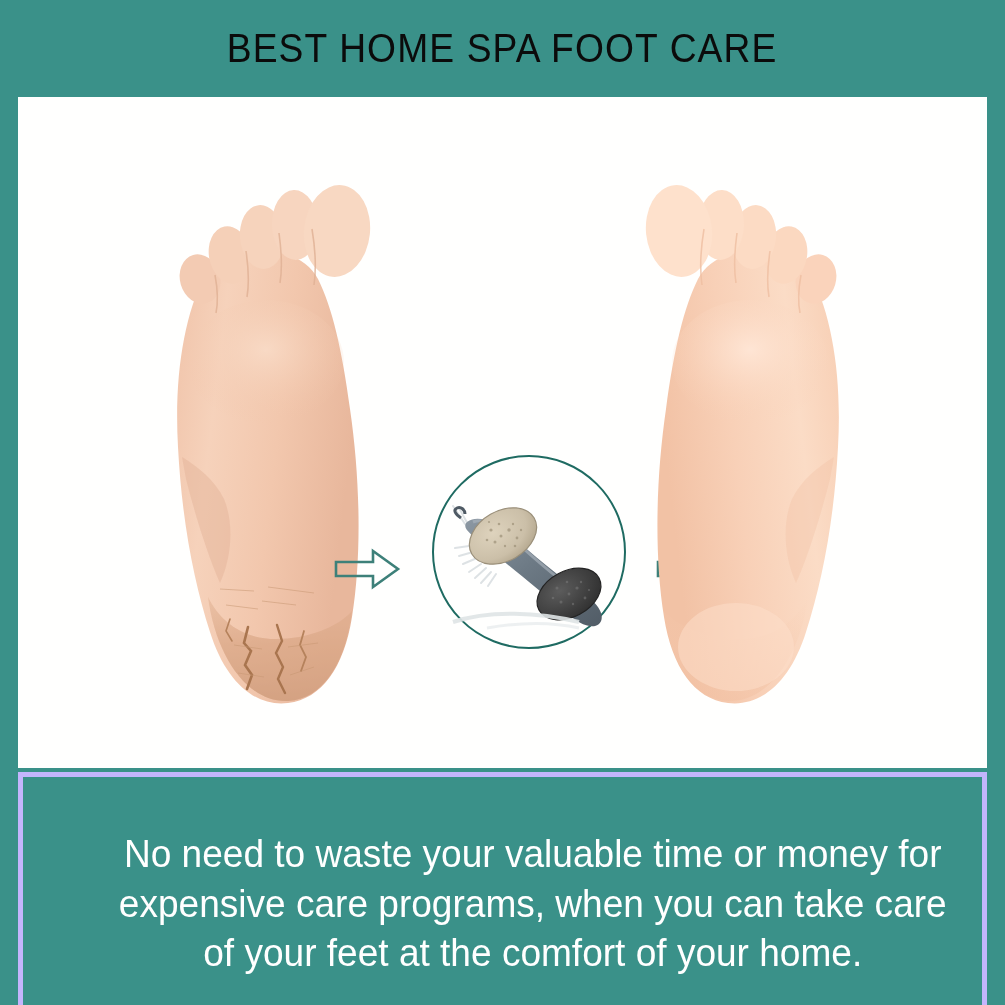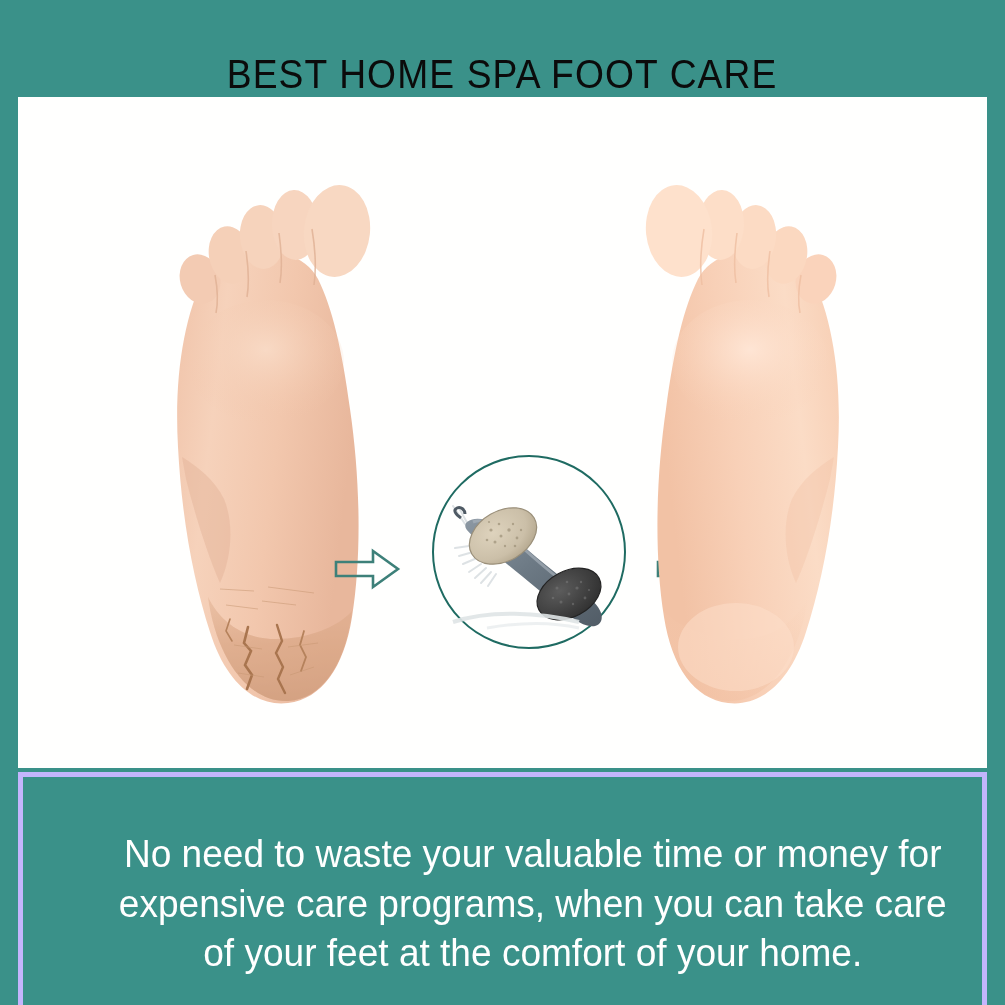--- a/index.html
+++ b/index.html
@@ -20,21 +20,21 @@
   }
 
   
   .header {
     position: absolute;
     left: 0;
     top: 0;
     width: 1005px;
     height: 97px;
     display: flex;
-    align-items: flex-end;
+    align-items: center;
     justify-content: center;
   }
   .header-title {
     font-family: "Liberation Sans Narrow", "Liberation Sans", sans-serif;
     font-size: 40px;
     letter-spacing: 1.2px;
     color: #0b0b0b;
     font-weight: 400;
     white-space: nowrap;
     transform: scaleX(0.93);

